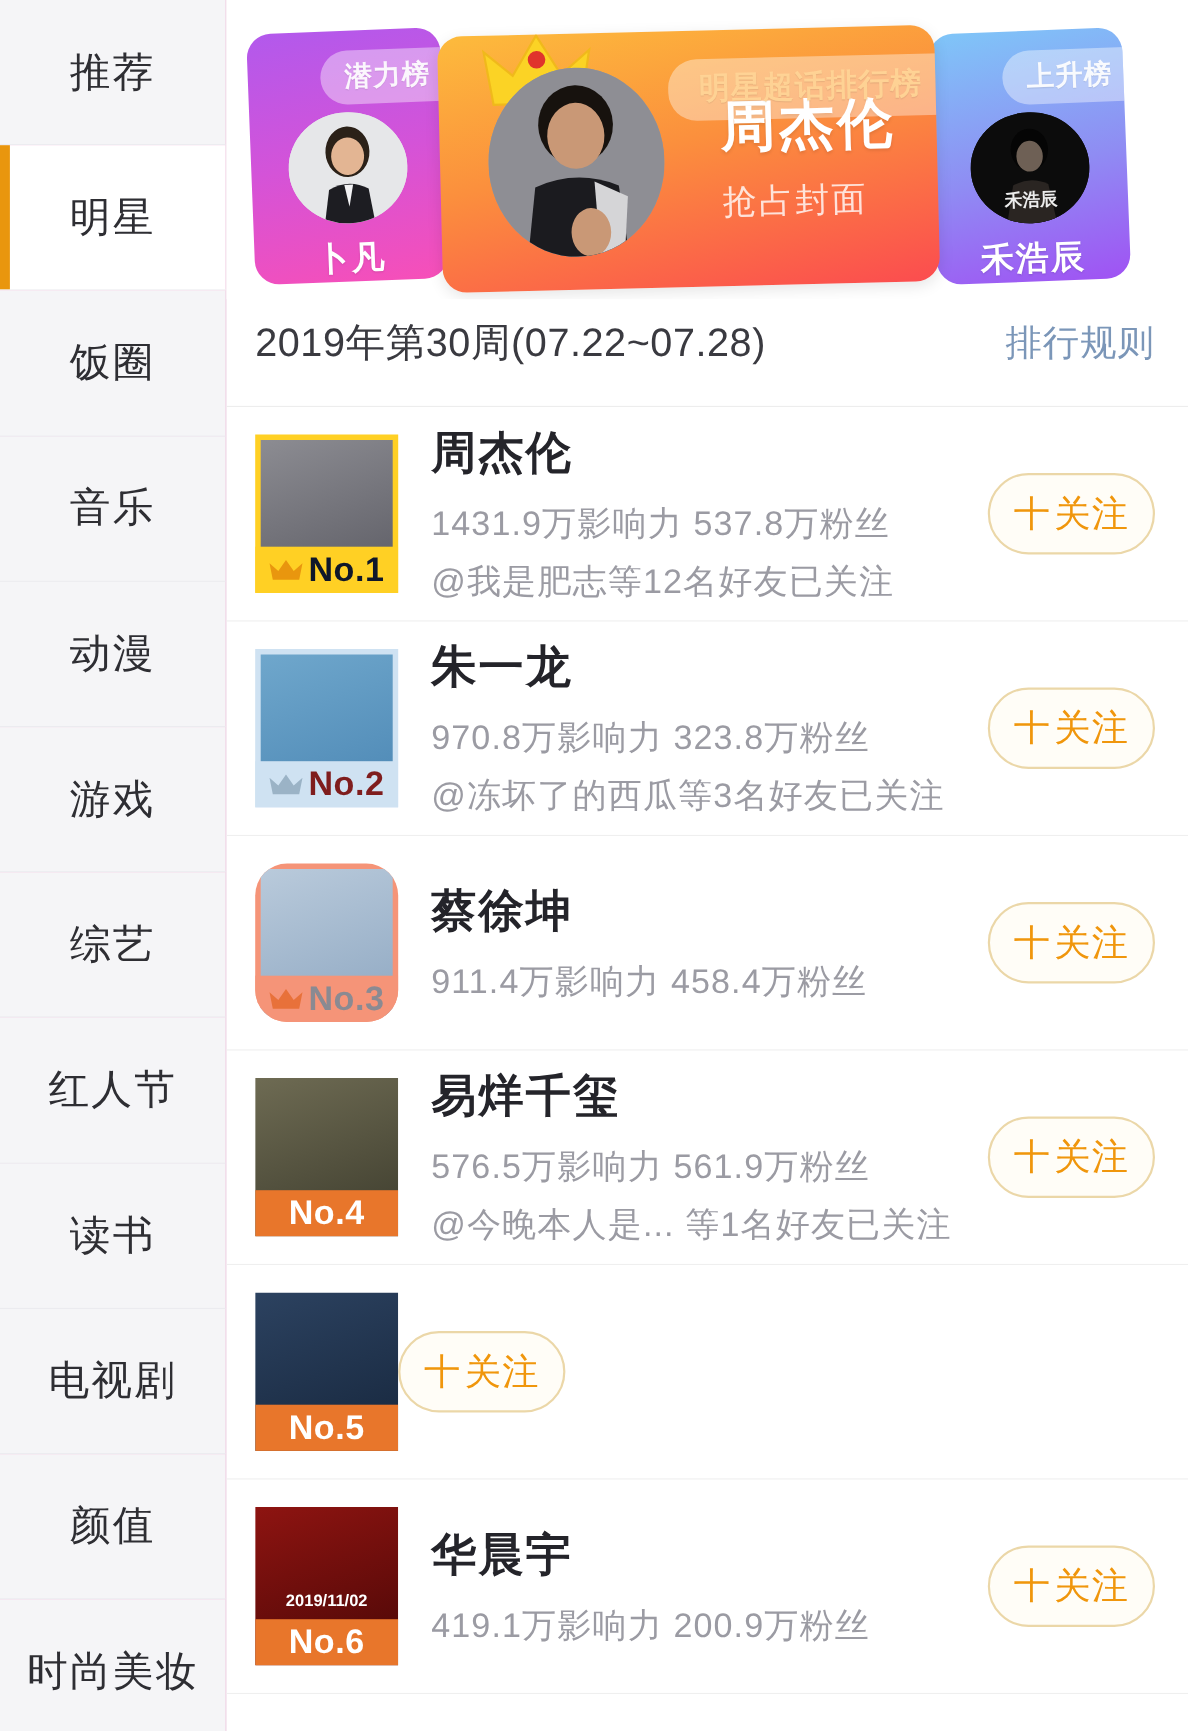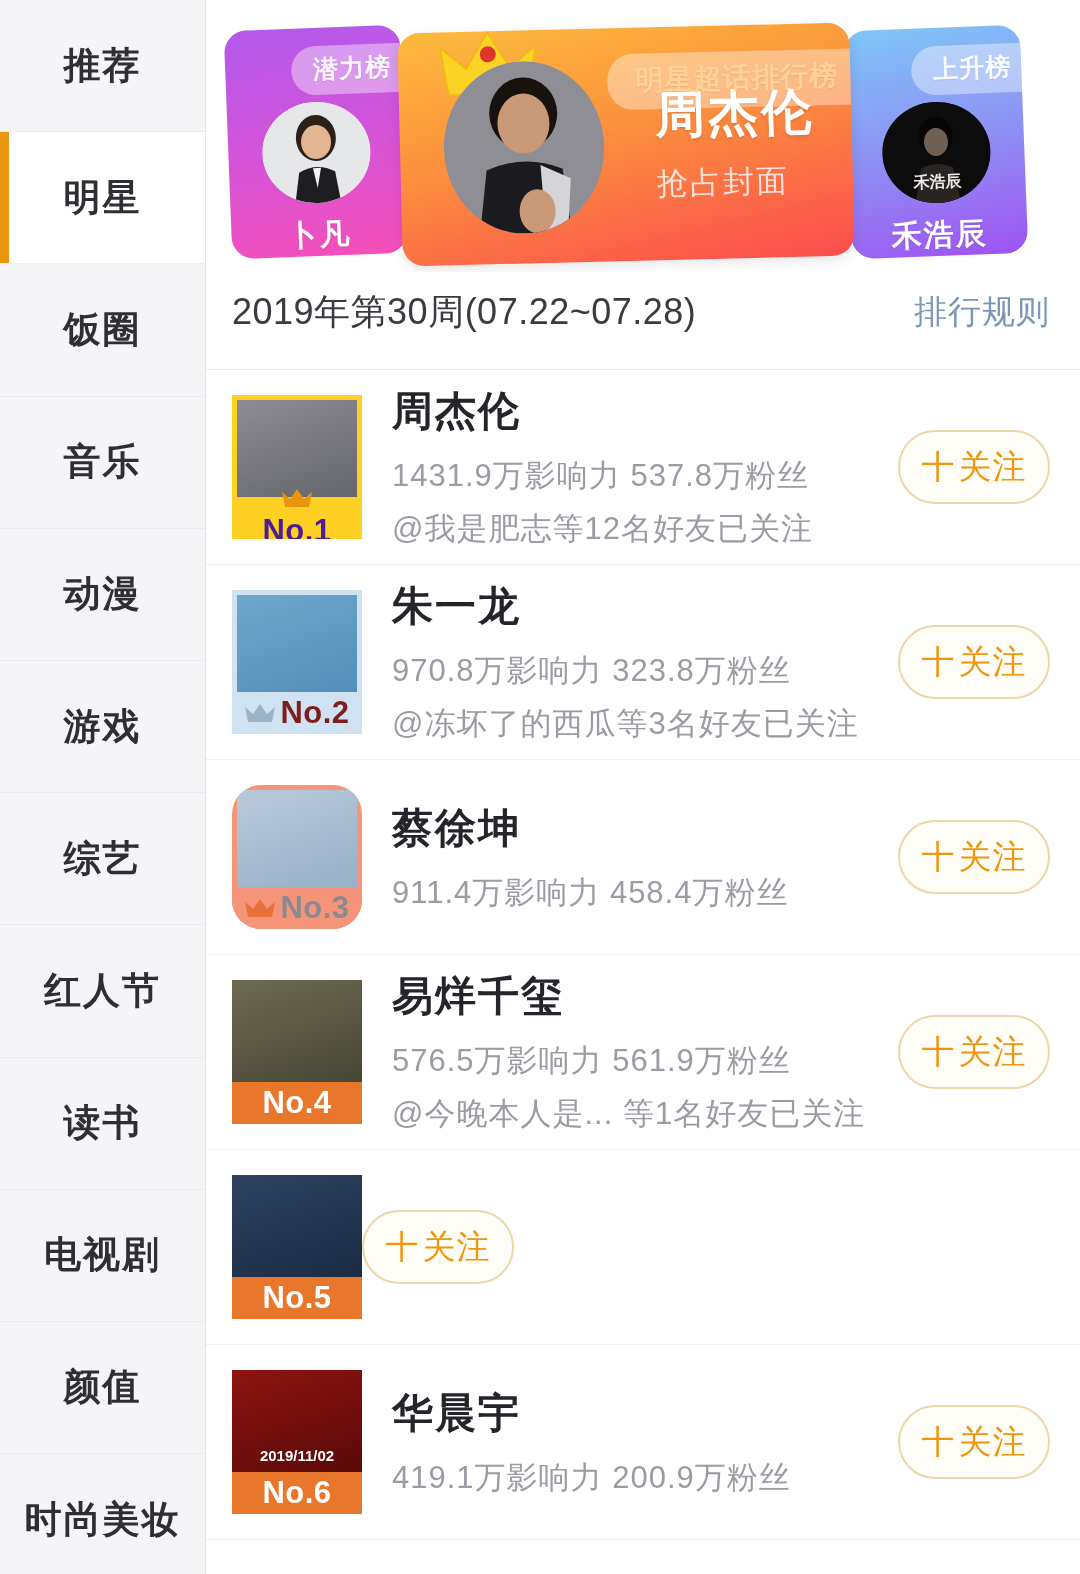--- a/index.html
+++ b/index.html
@@ -10,21 +10,20 @@
     overflow: hidden;
   }
   #app { display: flex; width: 1080px; height: 1574px; }
 
   
   #sidebar {
     width: 206px; height: 100%;
     background: #f9a8d4;
     border-right: 1px solid #E6E6EA;
     flex: 0 0 206px;
-    font-weight: bold;
   }
   .side-item {
     position: relative;
     height: 132.2px;
     display: flex; align-items: center; justify-content: center;
     font-size: 37px; color: #2E2E33;
     letter-spacing: 2px;
     border-bottom: 1px solid #EBEBEF;
     background: #F5F5F7;
   }
@@ -262,21 +261,21 @@
     <div id="week-bar">
       <div id="week-label">2019年第30周(07.22~07.28)</div>
       <div id="rule-link">排行规则</div>
     </div>
 
     <div id="rank-list">
         <div class="rank-row">
           <div class="thumb-wrap">
             <div class="thumb framed" style="background: rgb(255, 208, 36);">
               <div class="photo" style="background: linear-gradient(160deg, rgb(140, 140, 146), rgb(91, 91, 99));"></div>
-              <div class="badge" style="background: rgb(255, 208, 36); color: #4c1d95; flex-direction: column;">
+              <div class="badge" style="background: rgb(255, 208, 36); color: #0f172a;">
                 <span style="display: inline-block; line-height: 0;"><svg width="32" height="22" viewBox="0 0 32 22">
                     <path d="M4 20 L1 5 L9 12 L16 2 L23 12 L31 5 L28 20 Z" fill="#E9960E"></path>
                   </svg></span>
                 <span>No.1</span>
               </div>
             </div>
           </div>
           <div class="info">
             <div class="star-name">周杰伦</div>
             <div class="stats">1431.9万影响力 537.8万粉丝</div>

